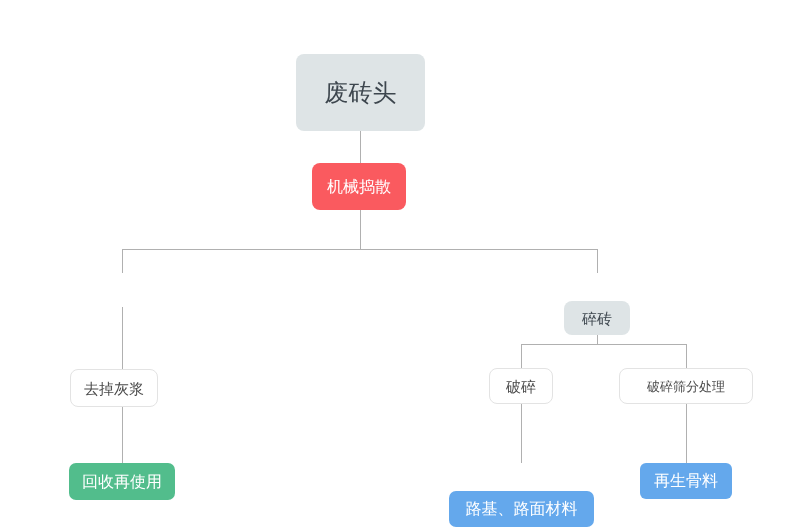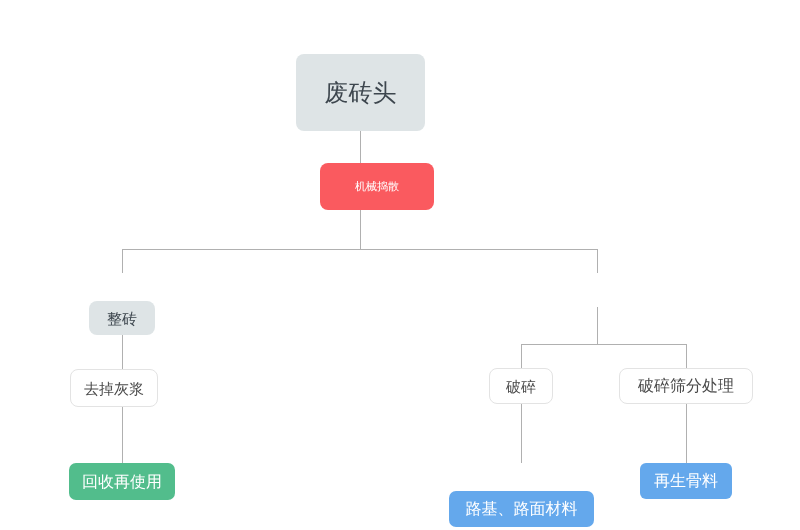--- a/index.html
+++ b/index.html
@@ -50,26 +50,26 @@
   }
   .conn {
     position: absolute;
     background: var(--connector-line, #b0b0b0);
   }
   .conn.v { width: 1px; }
   .conn.h { height: 1px; }
 
   
   #node-waste-brick        { left: 296px; top: 26px;  width: 129px; height: 77px; font-size: 24px; }
-  #node-mechanical-break   { left: 320px; top: 163px; width: 114px; height: 47px; font-size: 11px; }
+  #node-mechanical-break   { left: 312px; top: 163px; width: 94px; height: 47px; font-size: 16px; }
   #node-whole-brick        { left: 89px;  top: 273px; width: 66px;  height: 34px; font-size: 15px; }
   #node-broken-brick       { left: 564px; top: 273px; width: 66px;  height: 34px; font-size: 15px; }
   #node-remove-mortar      { left: 70px;  top: 369px; width: 88px; height: 38px; font-size: 15px; border-radius: 8px; }
   #node-crush              { left: 489px; top: 368px; width: 64px;  height: 36px; font-size: 15px; }
-  #node-crush-screening    { left: 619px; top: 368px; width: 134px; height: 36px; font-size: 16px; }
+  #node-crush-screening    { left: 619px; top: 368px; width: 134px; height: 36px; font-size: 13px; }
   #node-recycle-reuse      { left: 69px;  top: 463px; width: 106px; height: 37px; font-size: 16px; border-radius: 7px; }
   #node-roadbed-material   { left: 449px; top: 463px; width: 145px; height: 36px; font-size: 16px; border-radius: 7px; margin-top: 28px; }
   #node-recycled-aggregate { left: 640px; top: 463px; width: 92px;  height: 36px; font-size: 16px; border-radius: 6px; }
 </style>
 </head>
 <body>
 
 <div id="canvas">
 
   <div class="conn v" style="left:360px; top:103px; height:60px;"></div>
@@ -83,22 +83,22 @@
   <div class="conn h" style="left:521px; top:344px; width:165px;"></div>
   <div class="conn v" style="left:521px; top:344px; height:24px;"></div>
   <div class="conn v" style="left:686px; top:344px; height:24px;"></div>
   <div class="conn v" style="left:521px; top:404px; height:59px;"></div>
   <div class="conn v" style="left:686px; top:404px; height:59px;"></div>
 
   <div class="node node-gray" id="node-waste-brick">废砖头</div>
 
   <div class="node node-red" id="node-mechanical-break">机械捣散</div>
 
-  <div class="node node-gray" id="node-whole-brick">整砖</div>
 
+  <div class="node node-gray" id="node-broken-brick">碎砖</div>
 
   <div class="node node-outline" id="node-remove-mortar">去掉灰浆</div>
 
   <div class="node node-outline" id="node-crush">破碎</div>
 
   <div class="node node-outline" id="node-crush-screening">破碎筛分处理</div>
 
   <div class="node node-green" id="node-recycle-reuse">回收再使用</div>
 
   <div class="node node-blue" id="node-roadbed-material">路基、路面材料</div>

